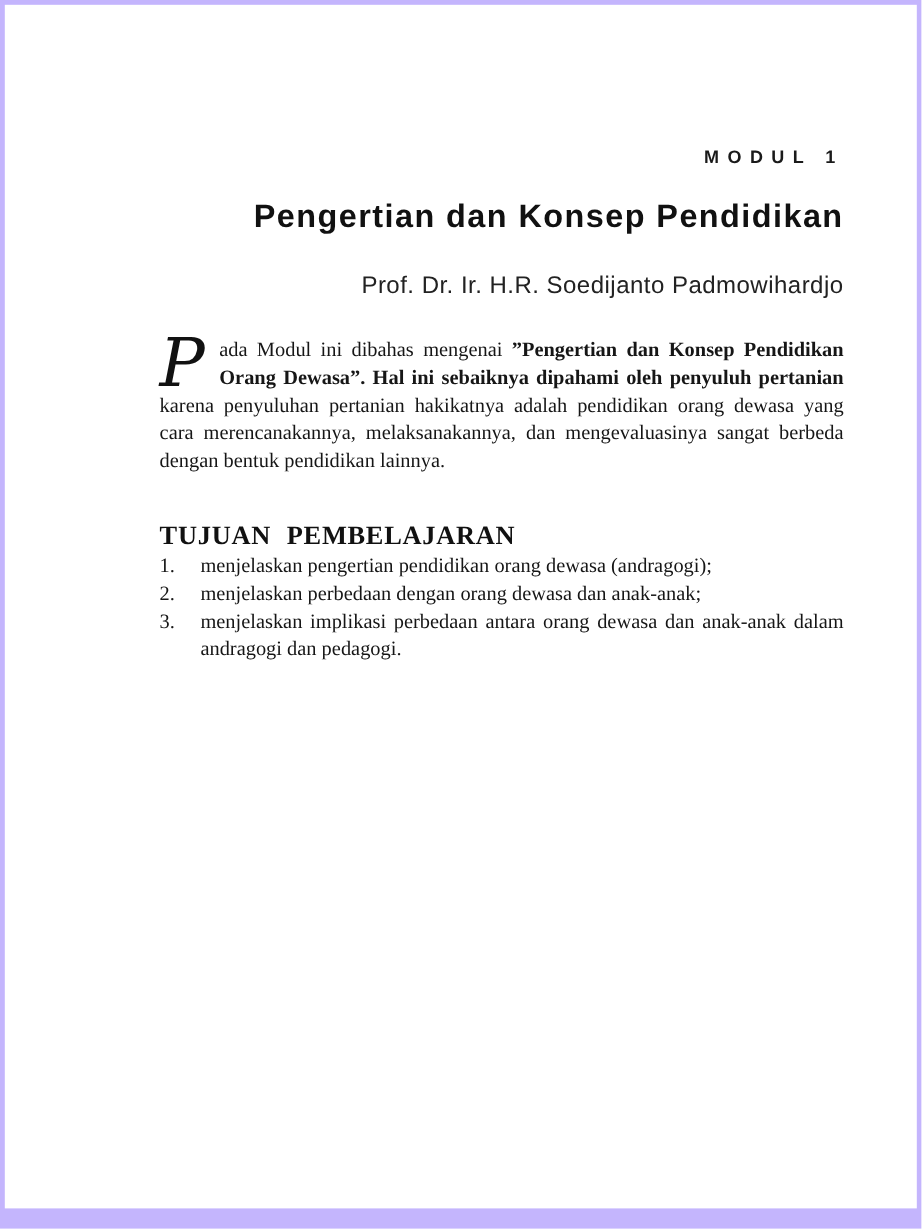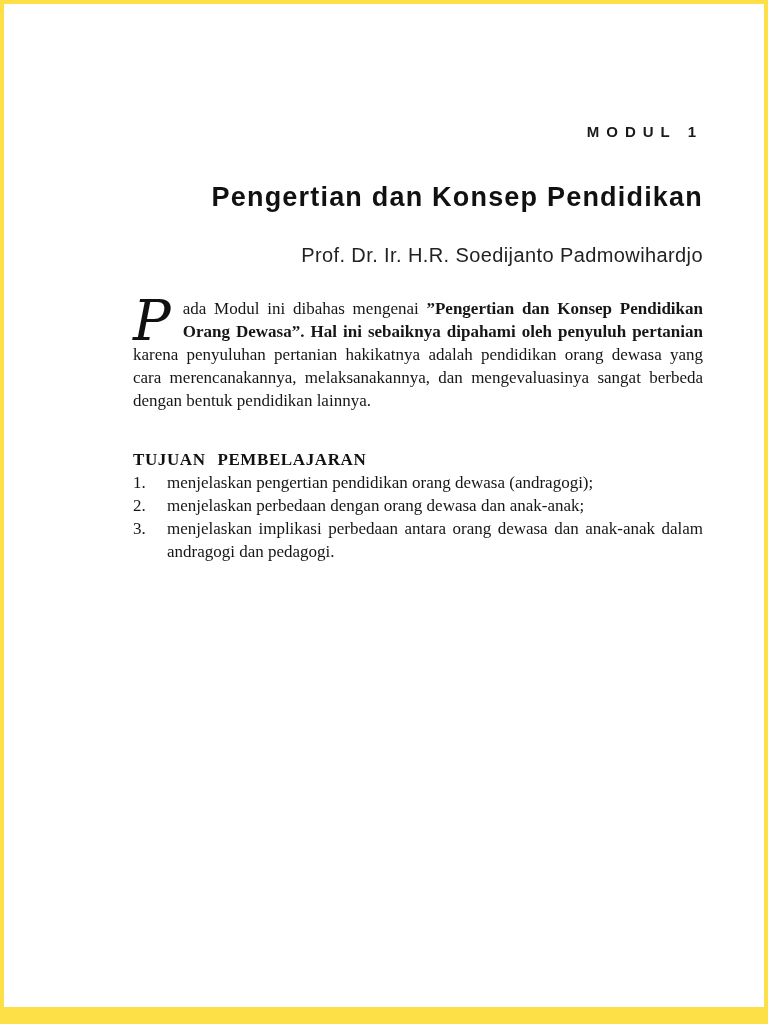--- a/index.html
+++ b/index.html
@@ -8,21 +8,21 @@
     width: 768px;
     height: 1024px;
     overflow: hidden;
     font-family: "Liberation Serif", serif;
     color: #161616;
   }
   .scan-frame {
     position: relative;
     width: 768px;
     height: 1024px;
-    background: #fde047;
+    background: #c4b5fd;
   }
   .page {
     position: absolute;
     top: 4px;
     left: 4px;
     right: 4px;
     bottom: 17px;
     background: #ffffff;
     box-sizing: border-box;
     padding: 119px 61px 40px 129px;
@@ -30,21 +30,21 @@
   
   .module-label {
     font-family: "Liberation Sans", sans-serif;
     font-size: 15px;
     font-weight: 700;
     letter-spacing: 7px;
     text-align: right;
     color: #1a1a1a;
   }
   .title {
-    margin: 40px 0 0 0;
+    margin: 23px 0 0 0;
     font-family: "Liberation Sans", sans-serif;
     font-size: 27px;
     font-weight: 700;
     letter-spacing: 1.2px;
     line-height: 34px;
     text-align: right;
     color: #111;
   }
   .title .t-line { display: block; }
   .author {
@@ -93,21 +93,21 @@
     font-style: italic;
     font-size: 56px;
     line-height: 44px;
     padding: 2px 12px 0 0;
     color: #111;
   }
   .bold-seg { font-weight: 700; }
   
   .tujuan-heading {
     margin: 38px 0 0 0;
-    font-size: 17px;
+    font-size: 22px;
     font-weight: 700;
     letter-spacing: 0.6px;
     word-spacing: 7px;
     color: #111;
   }
   .tujuan-para {
     margin: 17px 0 0 0;
     font-size: 17px;
     line-height: 23px;
     text-align: justify;

